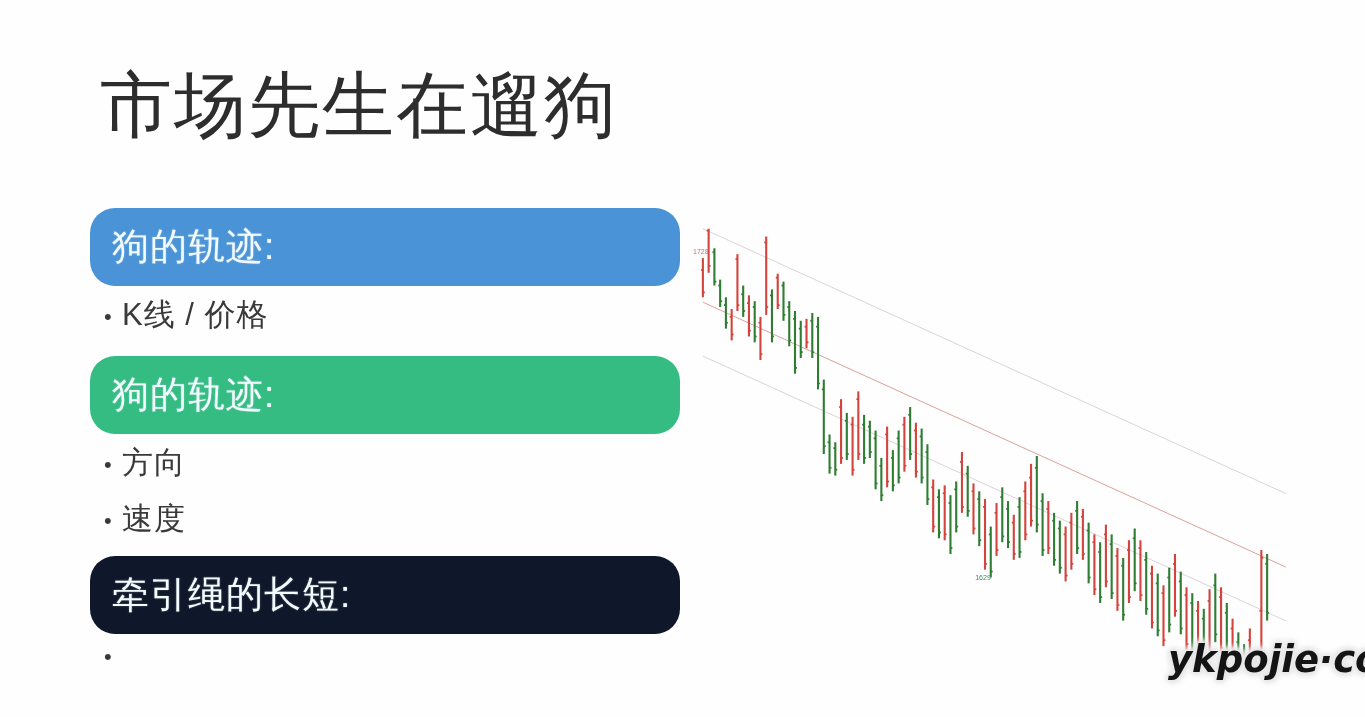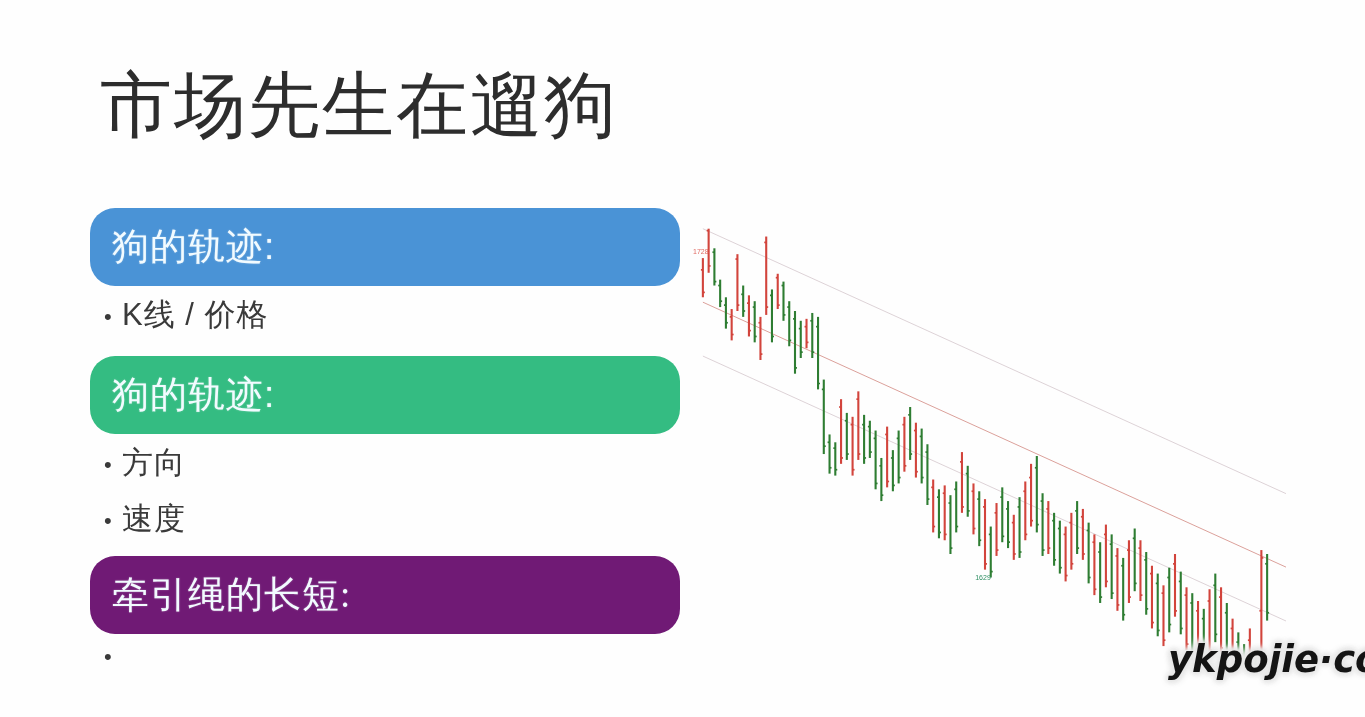--- a/index.html
+++ b/index.html
@@ -54,21 +54,21 @@
     padding: 0 14px 0 22px;
     box-sizing: border-box;
     color: #f2fbff;
     font-size: 37px;
     letter-spacing: 1px;
     white-space: nowrap;
     text-shadow: 0 0 2px rgba(255,255,255,0.35);
   }
   .banner-blue  { background: #4a93d6; }
   .banner-teal  { background: #34bc82; }
-  .banner-green { background: #701a75; font-family: Liberation Serif, serif; }
+  .banner-green { background: #0f172a; }
 
   .bullet-list {
     list-style: none;
     margin: 0;
     padding: 0;
   }
   .bullet-item {
     display: flex;
     align-items: baseline;
     font-size: 31px;

